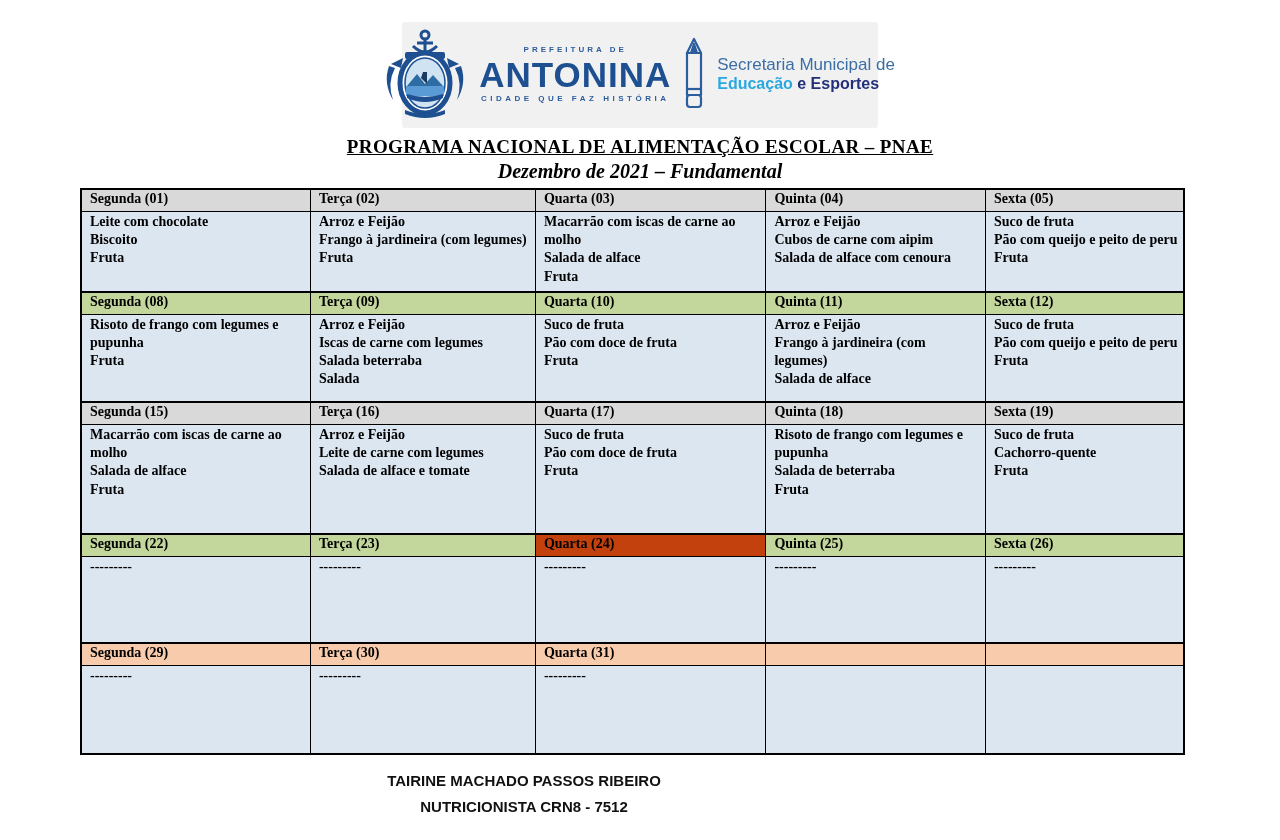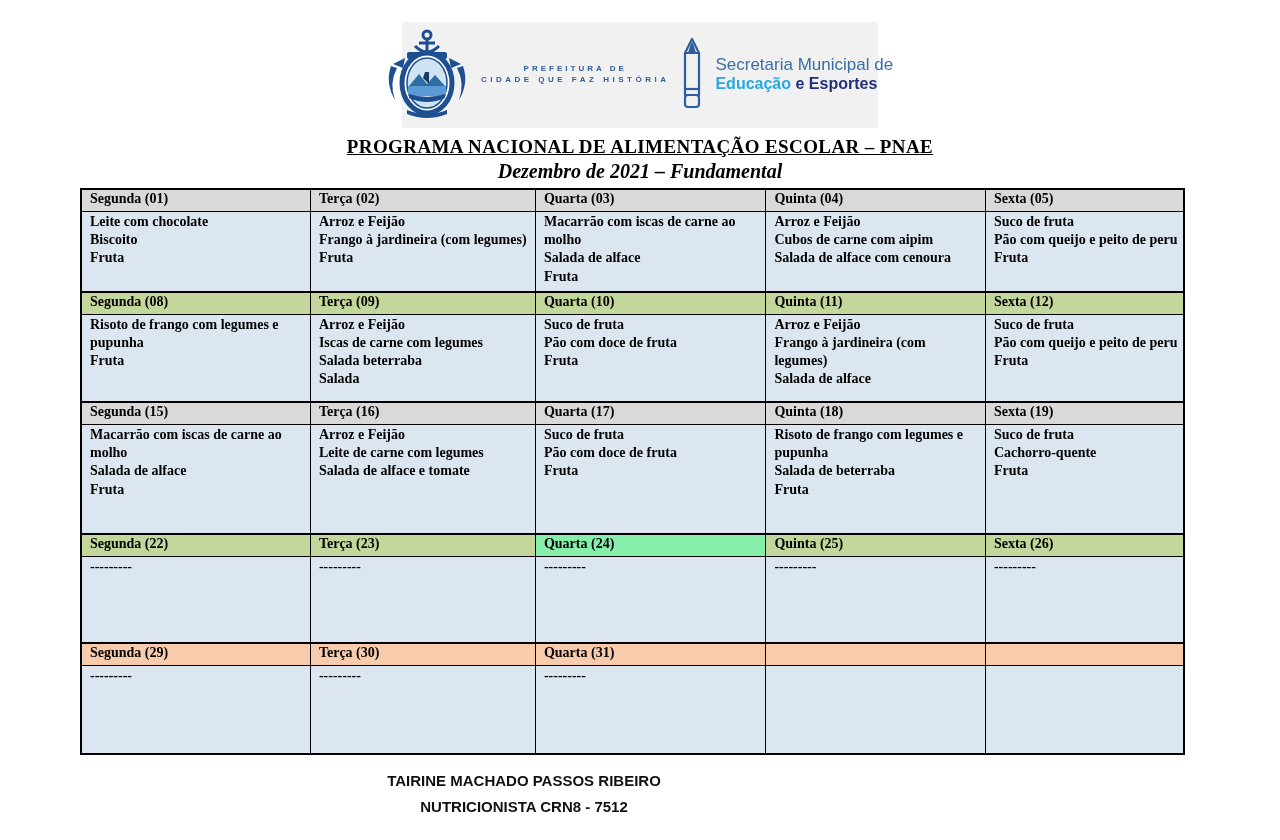--- a/index.html
+++ b/index.html
@@ -128,20 +128,21 @@
     <path d="M26 58 L36 46 L44 56 L52 47 L62 58 Z" fill="#2e6da4"></path>
     <rect x="25" y="58" width="38" height="10" fill="#5b9bd5"></rect>
     <path d="M26 66 Q44 72 62 66 L62 70 Q44 78 26 70 Z" fill="#1d4f91"></path>
     <path d="M40 50 L42 44 L46 44 L46 56 Z" fill="#1b3a63"></path>
 
     <path d="M24 82 Q44 90 64 82 L64 86 Q44 94 24 86 Z" fill="#1d4f91"></path>
   </svg>
 
   <div class="city-block">
     <div class="pref-small">PREFEITURA DE</div>
+    <div class="city-name">ANTONINA</div>
     <div class="city-tag">CIDADE QUE FAZ HISTÓRIA</div>
   </div>
 
   <svg class="pencil" width="22" height="74" viewBox="0 0 22 74">
     <g fill="none" stroke="#2c5d9c" stroke-width="2.2" stroke-linejoin="round">
       <path d="M11 2 L18 16 L4 16 Z"></path>
       <path d="M11 7 L14 16 L8 16 Z" fill="#2c5d9c"></path>
       <rect x="4" y="16" width="14" height="42"></rect>
       <rect x="4" y="58" width="14" height="12" rx="3"></rect>
       <line x1="4" y1="52" x2="18" y2="52"></line>
@@ -264,21 +265,21 @@
         </td>
         <td>
           <div>Suco de fruta</div>
           <div>Cachorro-quente</div>
           <div>Fruta</div>
         </td>
       </tr>
       <tr>
         <th style="background: rgb(195, 214, 155);">Segunda (22)</th>
         <th style="background: rgb(195, 214, 155);">Terça (23)</th>
-        <th style="background: #86efac; margin-left: 40px;">Quarta (24)</th>
+        <th style="background: #c2410c; margin-left: 40px;">Quarta (24)</th>
         <th style="background: rgb(195, 214, 155);">Quinta (25)</th>
         <th style="background: rgb(195, 214, 155);">Sexta (26)</th>
       </tr>
       <tr style="height: 87px;">
         <td>
           <div>---------</div>
         </td>
         <td>
           <div>---------</div>
         </td>

